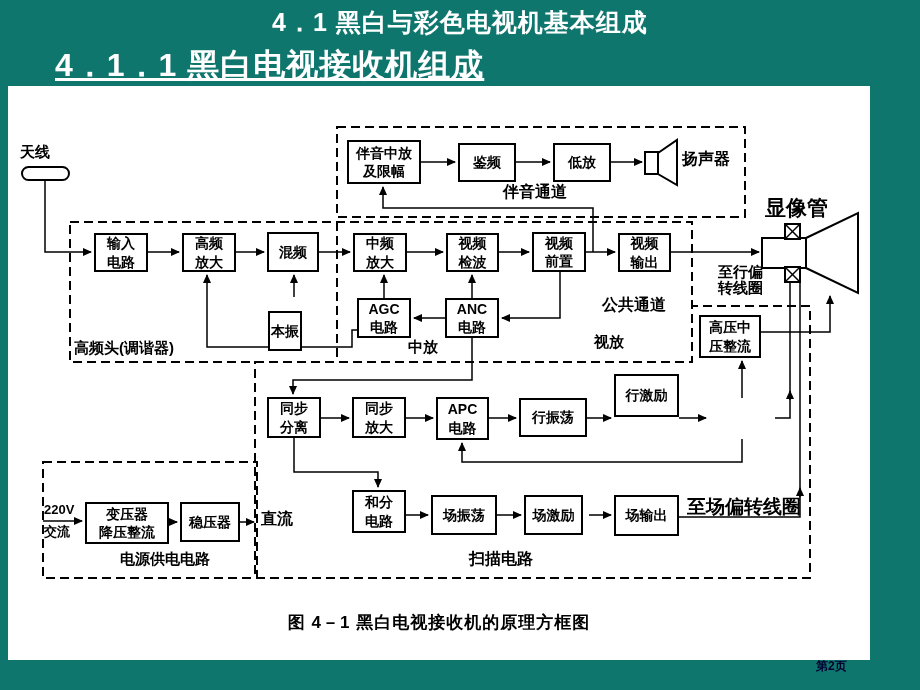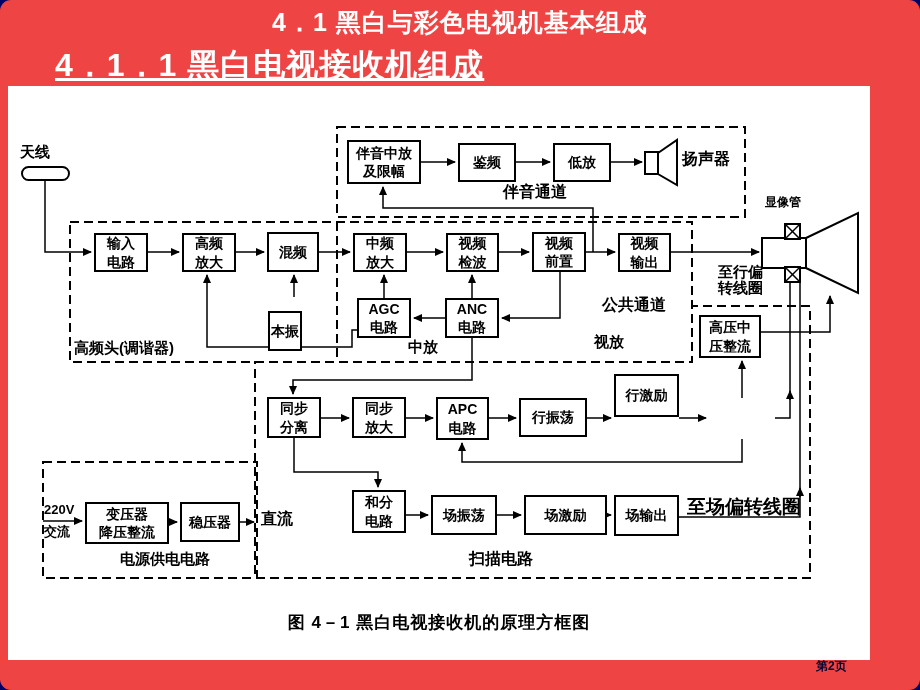--- a/index.html
+++ b/index.html
@@ -1,17 +1,17 @@
 <!DOCTYPE html>
 <html><head>
 <meta charset="utf-8">
 <style>
   html,body{margin:0;padding:0;background:#000066;}
-  #stage{position:relative;width:920px;height:690px;background:#ef4444;overflow:hidden;
-         font-family:"Liberation Sans","DejaVu Sans",sans-serif;border-radius:11px;}
+  #stage{position:relative;width:920px;height:690px;background:#0f766e;overflow:hidden;
+         font-family:"Liberation Sans","DejaVu Sans",sans-serif;}
   .title1{position:absolute;left:0;top:6px;width:920px;text-align:center;color:#fff;
           font-size:25px;font-weight:bold;letter-spacing:1px;}
   .title2{position:absolute;left:55px;top:44px;color:#fff;font-size:32px;font-weight:bold;letter-spacing:1px;text-decoration:underline;}
   #panel{position:absolute;left:8px;top:86px;width:862px;height:574px;background:#ffffff;}
   #wires{position:absolute;left:0;top:0;width:920px;height:690px;}
   .box{position:absolute;background:#fff;border:2px solid #000;box-sizing:border-box;
        display:flex;align-items:center;justify-content:center;text-align:center;
        font-weight:bold;font-size:14px;line-height:1.32;white-space:pre-line;color:#000;}
   .lbl{position:absolute;color:#000;font-weight:bold;white-space:pre-line;line-height:1.1;}
   .caption{position:absolute;left:8px;top:611px;width:862px;text-align:center;color:#000;
@@ -136,35 +136,35 @@
   <div class="box" style="left:352px;top:397px;width:54px;height:41px">同步
 放大</div>
   <div class="box" style="left:436px;top:397px;width:53px;height:43px">APC
 电路</div>
   <div class="box" style="left:519px;top:398px;width:68px;height:39px">行振荡</div>
   <div class="box" style="left:614px;top:374px;width:65px;height:43px">行激励</div>
 
   <div class="box" style="left:352px;top:490px;width:54px;height:43px">和分
 电路</div>
   <div class="box" style="left:431px;top:495px;width:66px;height:40px">场振荡</div>
-  <div class="box" style="left:524px;top:495px;width:83px;height:40px">场激励</div>
+  <div class="box" style="left:524px;top:495px;width:59px;height:40px">场激励</div>
   <div class="box" style="left:614px;top:495px;width:65px;height:41px">场输出</div>
 
   <div class="box" style="left:85px;top:502px;width:84px;height:42px">变压器
 降压整流</div>
   <div class="box" style="left:180px;top:502px;width:60px;height:40px">稳压器</div>
 
   <div class="lbl" style="left:20px;top:144px;font-size:15px">天线</div>
   <div class="lbl" style="left:682px;top:150px;font-size:16px">扬声器</div>
   <div class="lbl" style="left:503px;top:183px;font-size:16px">伴音通道</div>
   <div class="lbl" style="left:74px;top:340px;font-size:15px">高频头(调谐器)</div>
   <div class="lbl" style="left:408px;top:339px;font-size:15px">中放</div>
   <div class="lbl" style="left:602px;top:296px;font-size:16px">公共通道</div>
   <div class="lbl" style="left:594px;top:334px;font-size:15px">视放</div>
-  <div class="lbl" style="left:765px;top:196px;font-size:12px">显像管</div>
+  <div class="lbl" style="left:765px;top:196px;font-size:21px">显像管</div>
   <div class="lbl" style="left:718px;top:264px;font-size:15px;line-height:16px">至行偏
 转线圈</div>
   <div class="lbl" style="left:687px;top:497px;font-size:19px">至场偏转线圈</div>
   <div class="lbl" style="left:469px;top:550px;font-size:16px">扫描电路</div>
   <div class="lbl" style="left:120px;top:551px;font-size:15px">电源供电电路</div>
   <div class="lbl" style="left:261px;top:510px;font-size:16px">直流</div>
   <div class="lbl" style="left:44px;top:499px;font-size:13px;line-height:22px">220V
 交流</div>
 
   <div class="caption">图 4－1   黑白电视接收机的原理方框图</div>

